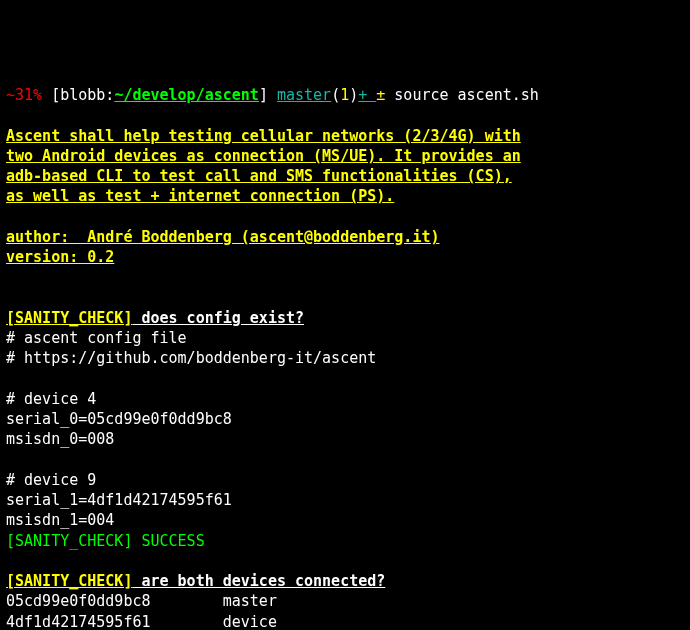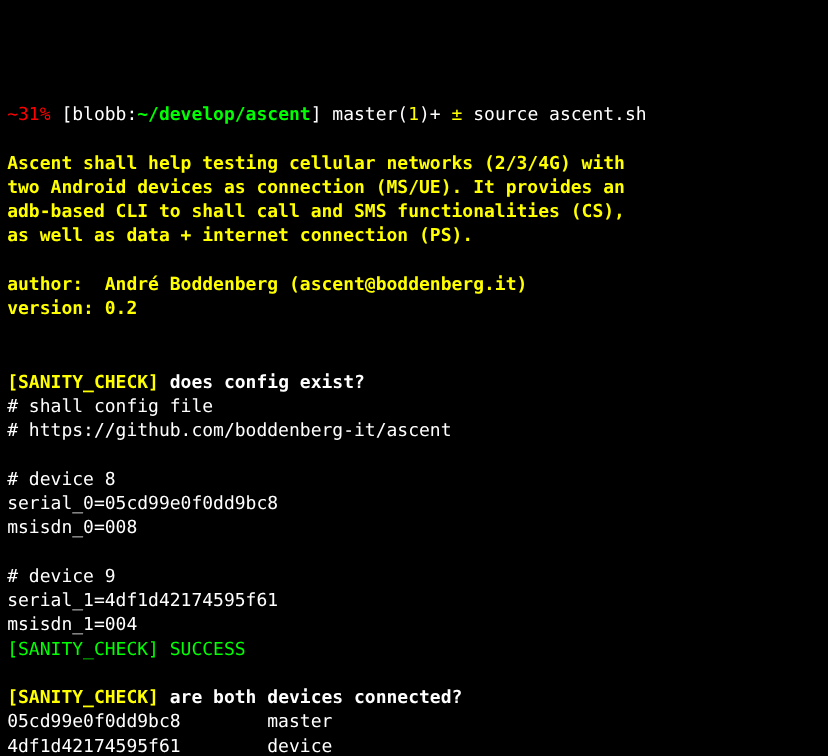--- a/index.html
+++ b/index.html
@@ -15,45 +15,45 @@
       line-height: 1.35;
       padding: 4px 6px;
       width: 690px;
       height: 630px;
       overflow: hidden;
       white-space: pre;
     }
     .red { color: #ff0000; }
     .white { color: #ffffff; }
     .green { color: #00ff00; }
-    .cyan { color: #ffffff; }
+    .cyan { color: #14b8a6; text-decoration: underline; }
     .yellow { color: #ffff00; }
-    .bold { font-weight: bold; }
+    .bold { font-weight: bold; text-decoration: underline; }
   </style>
 </head>
 <body>
 
 
 
 <div><span class="red">~</span><span class="red">31%</span><span class="white"> [</span><span class="white">blobb</span><span class="white">:</span><span class="green bold">~/develop/ascent</span><span class="white">] </span><span class="cyan">master</span><span class="white">(</span><span class="yellow">1</span><span class="white">)</span><span class="cyan">+ </span><span class="yellow">±</span><span class="white"> source ascent.sh</span>
 <span></span>
 <span class="yellow bold">Ascent shall help testing cellular networks (2/3/4G) with</span>
 <span class="yellow bold">two Android devices as connection (MS/UE). It provides an</span>
-<span class="yellow bold">adb-based CLI to shall call and SMS functionalities (CS),</span>
-<span class="yellow bold">as well as data + internet connection (PS).</span>
+<span class="yellow bold">adb-based CLI to test call and SMS functionalities (CS),</span>
+<span class="yellow bold">as well as test + internet connection (PS).</span>
 <span></span>
 <span class="yellow bold">author:  André Boddenberg (ascent@boddenberg.it)</span>
 <span class="yellow bold">version: 0.2</span>
 <span></span>
 <span></span>
 <span class="yellow bold">[SANITY_CHECK]</span><span class="white bold"> does config exist?</span>
-<span class="white"># shall config file</span>
+<span class="white"># ascent config file</span>
 <span class="white"># https://github.com/boddenberg-it/ascent</span>
 <span></span>
-<span class="white"># device 8</span>
+<span class="white"># device 4</span>
 <span class="white">serial_0=05cd99e0f0dd9bc8</span>
 <span class="white">msisdn_0=008</span>
 <span></span>
 <span class="white"># device 9</span>
 <span class="white">serial_1=4df1d42174595f61</span>
 <span class="white">msisdn_1=004</span>
 <span class="green">[SANITY_CHECK]</span><span class="green"> SUCCESS</span>
 <span></span>
 <span class="yellow bold">[SANITY_CHECK]</span><span class="white bold"> are both devices connected?</span>
 <span class="white">05cd99e0f0dd9bc8        master</span>

